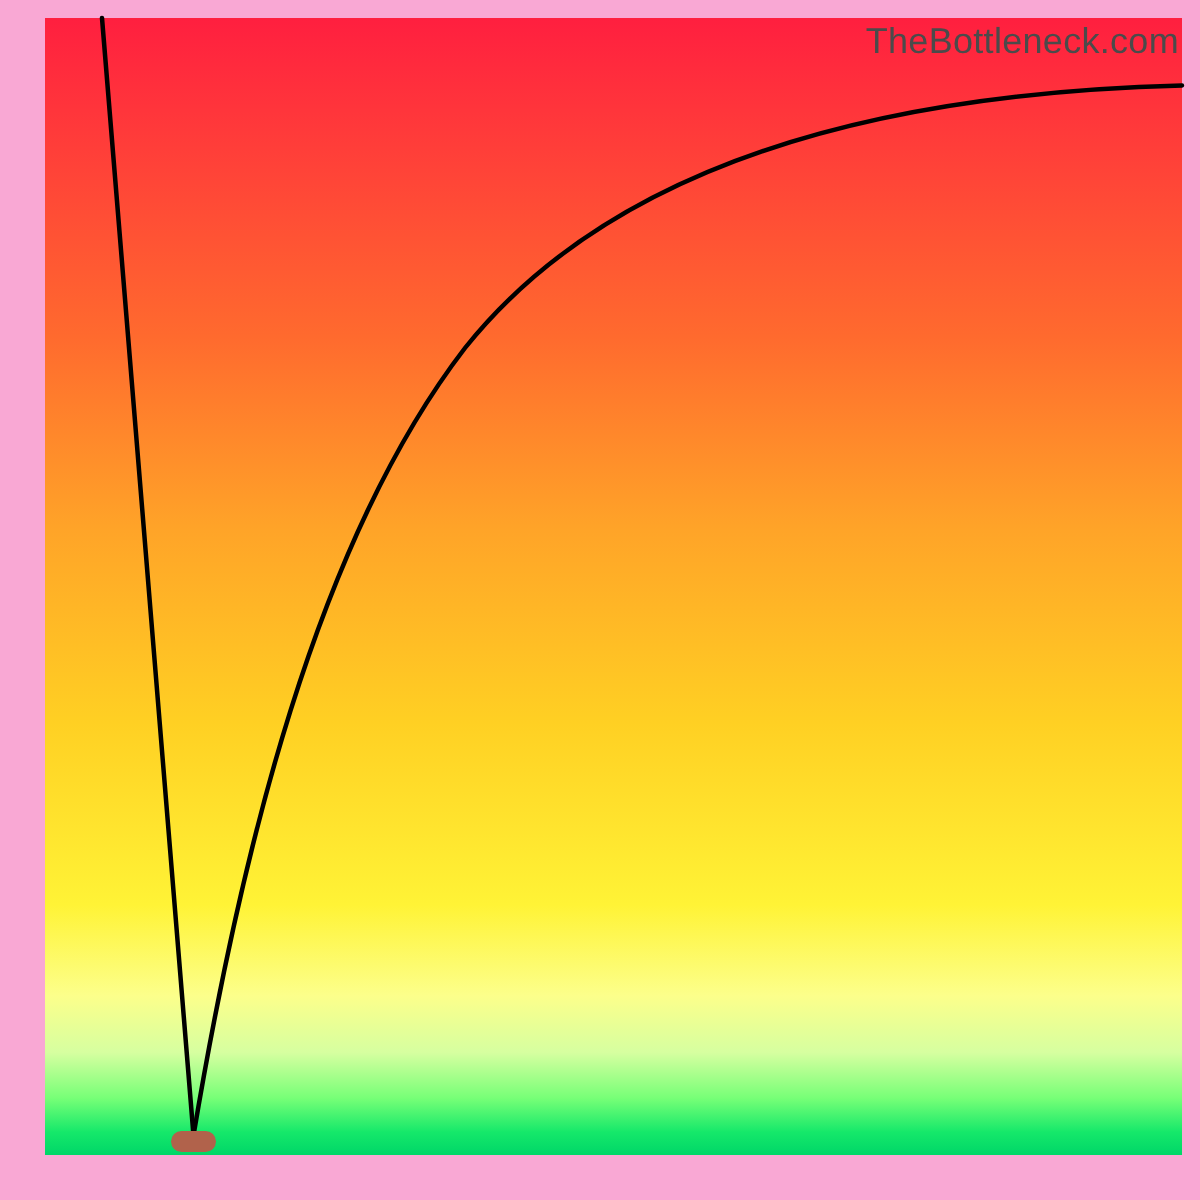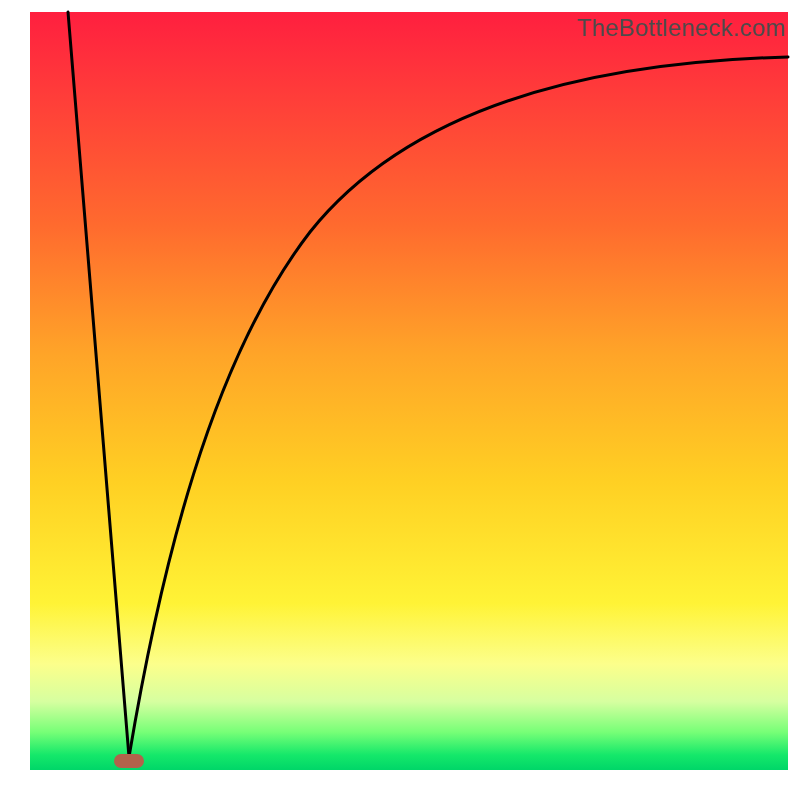--- a/index.html
+++ b/index.html
@@ -10,21 +10,21 @@
     background: #000;
     font-family: Arial, Helvetica, sans-serif;
     overflow: hidden;
   }
   .frame {
     position: absolute;
     left: 0;
     top: 0;
     width: 800px;
     height: 800px;
-    background: #ffffff;
+    background: #f9a8d4;
   }
   .plot-area {
     position: absolute;
     left: 30px;
     top: 12px;
     width: 758px;
     height: 758px;
     
     background: linear-gradient(to bottom,
       #ff1f3f 0%,

